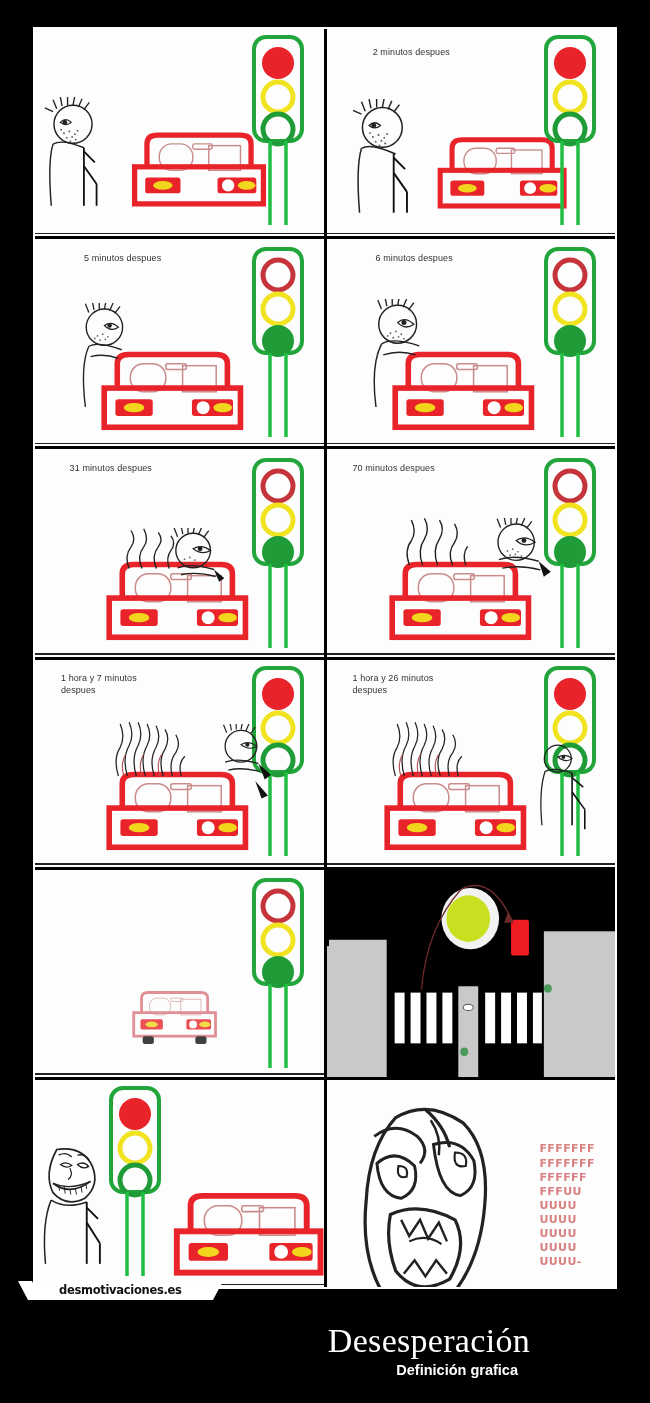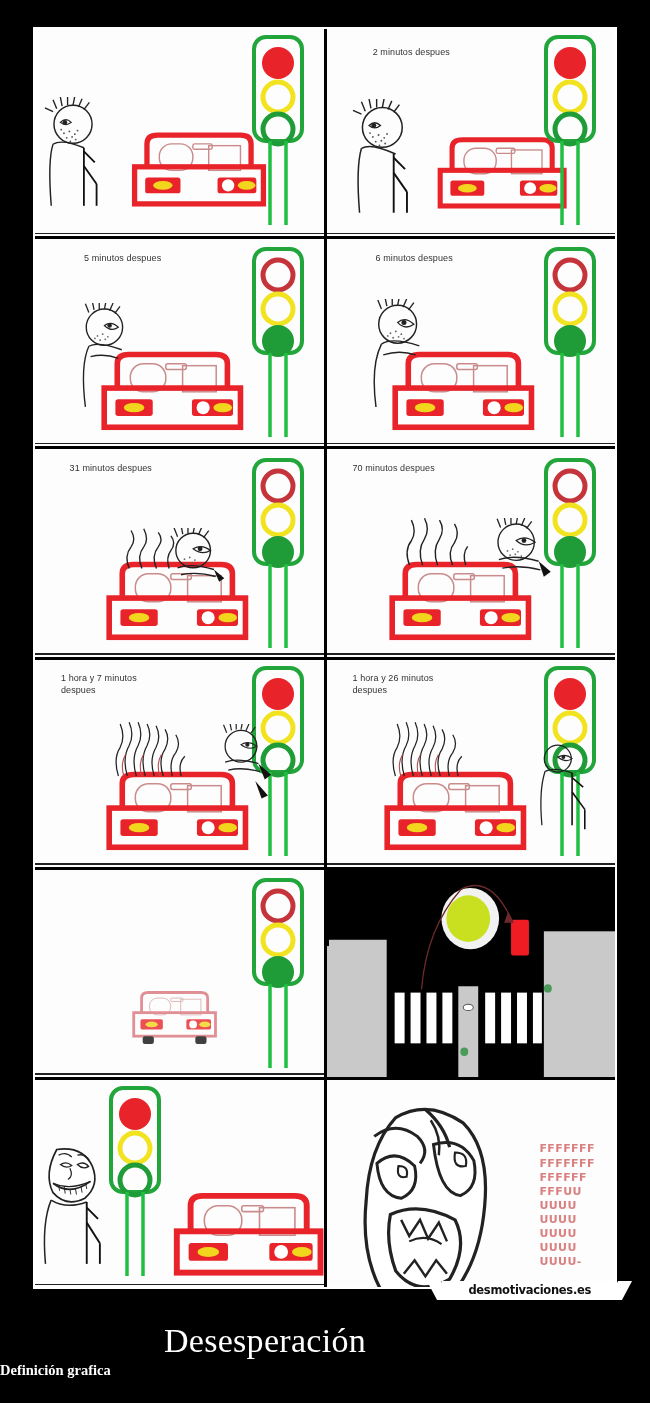--- a/index.html
+++ b/index.html
@@ -121,21 +121,21 @@
     letter-spacing: .4px;
     white-space: pre-line;
     margin-top: 44px;
   }
 
   
   #watermark {
     position: absolute;
     left: 0; right: 0;
     bottom: -11px;
-    text-align: right;
+    text-align: left;
     z-index: 20;
     pointer-events: none;
   }
   #watermark .wm-inner {
     display: inline-block;
     position: relative;
     background: #ffffff;
     color: #111;
     font-family: "DejaVu Sans", sans-serif;
     font-size: 11.5px;
@@ -152,34 +152,34 @@
     background: #fff;
   }
   #watermark .wm-inner:before { left: -10px; transform: skewX(28deg); }
   #watermark .wm-inner:after  { right: -10px; transform: skewX(-28deg); }
 
   
   #poster-title {
     position: absolute;
     left: 0; right: 0;
     top: 1322px;
-    text-align: center;
+    text-align: right;
     color: #ffffff;
     font-family: "Liberation Serif", serif;
     font-size: 34px;
     font-weight: 400;
     letter-spacing: .3px;
   }
   #poster-subtitle {
     position: absolute;
     left: 0; right: 12px;
     top: 1362px;
-    text-align: left;
+    text-align: right;
     color: #ffffff;
-    font-family: Liberation Serif, serif;
+    font-family: Liberation Sans, sans-serif;
     font-size: 14.5px;
     font-weight: bold;
   }
 </style>
 </head>
 <body>
 
 <div id="poster">
 
   <div id="comic-frame">

